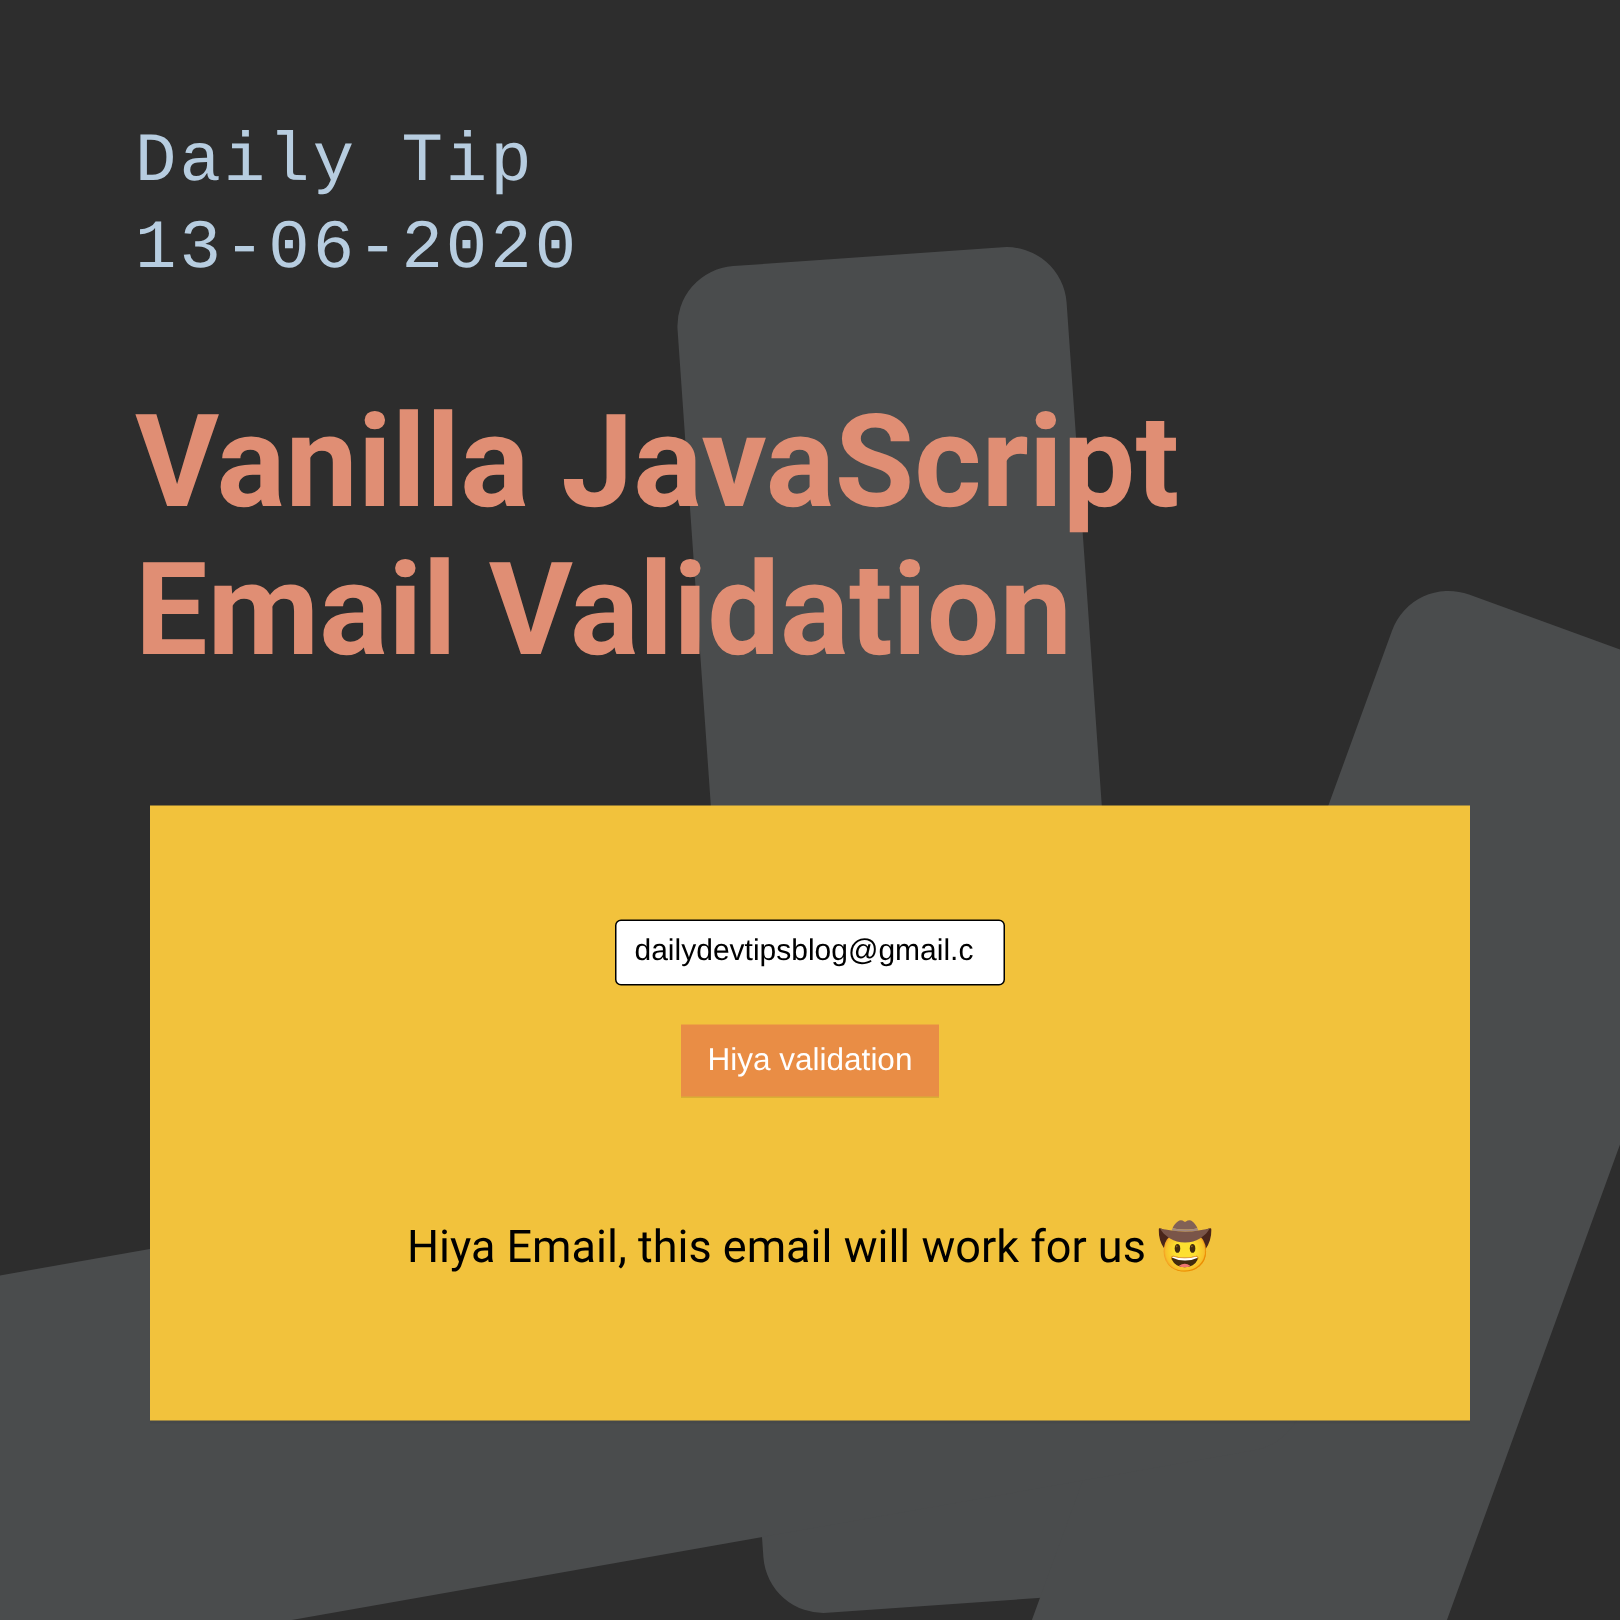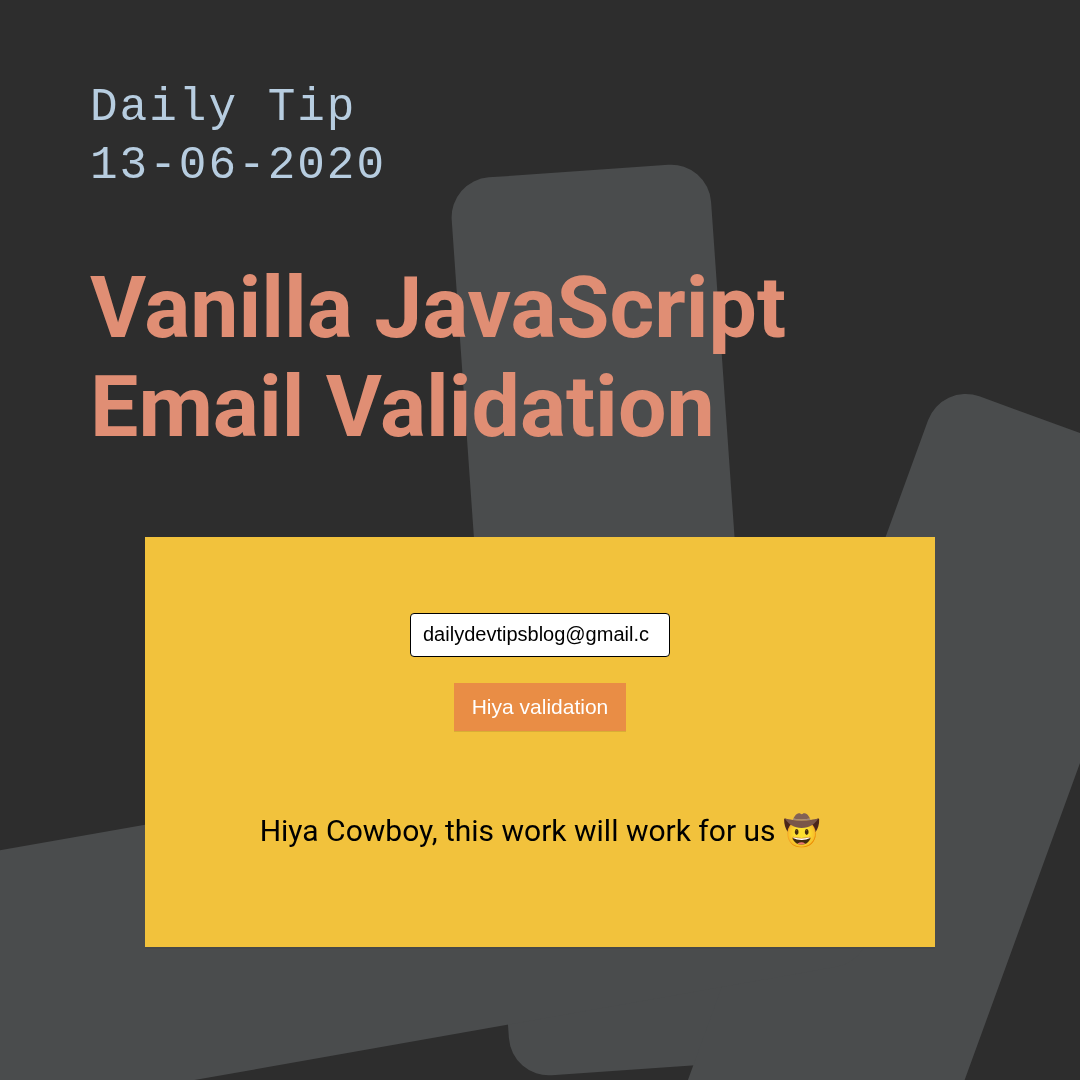--- a/index.html
+++ b/index.html
@@ -58,21 +58,21 @@
     margin-top: 64px;
     color: #e08e74;
     font-size: 86px;
     font-weight: 700;
     line-height: 1.15;
   }
   .card {
     position: relative;
     z-index: 1;
     margin: 80px auto 0 auto;
-    width: 790px;
+    width: 880px;
     height: 410px;
     background: #f2c23c;
     display: flex;
     flex-direction: column;
     align-items: center;
     padding-top: 76px;
     box-shadow: 0 2px 0 rgba(0,0,0,0.05);
   }
   .email-input {
     width: 260px;
@@ -119,14 +119,14 @@
   </div>
   <div class="title">
     <div>Vanilla JavaScript</div>
     <div>Email Validation</div>
   </div>
 </div>
 
 <div class="card">
   <input class="email-input" type="text" value="dailydevtipsblog@gmail.c" style="">
   <button class="check-btn">Hiya validation</button>
-  <div class="result">Hiya Cowboy, this work will work for us 🤠</div>
+  <div class="result">Hiya Email, this email will work for us 🤠</div>
 </div>
 
 </body></html>

